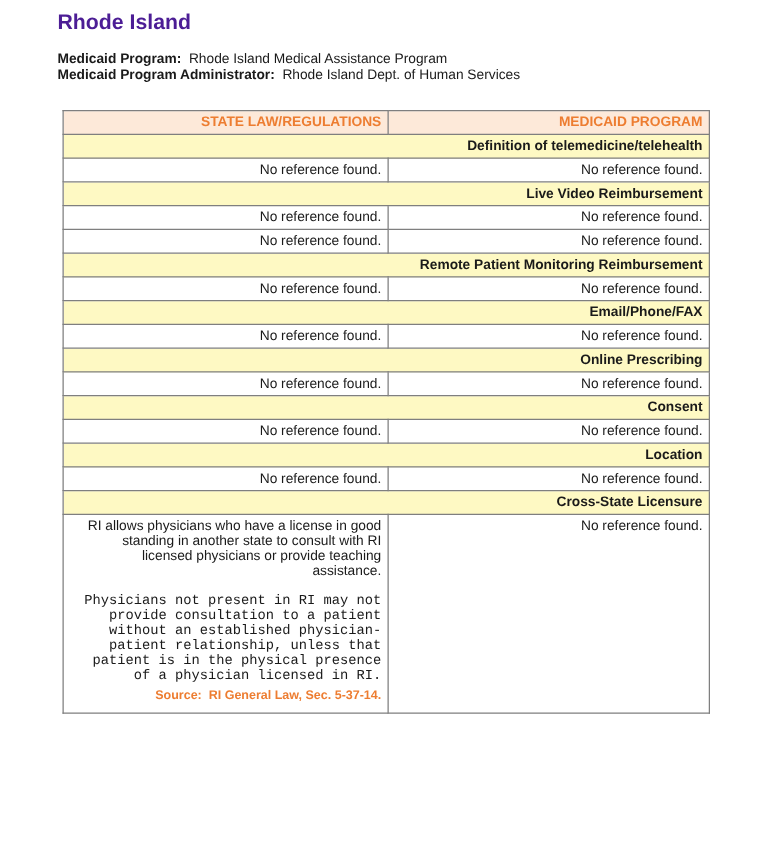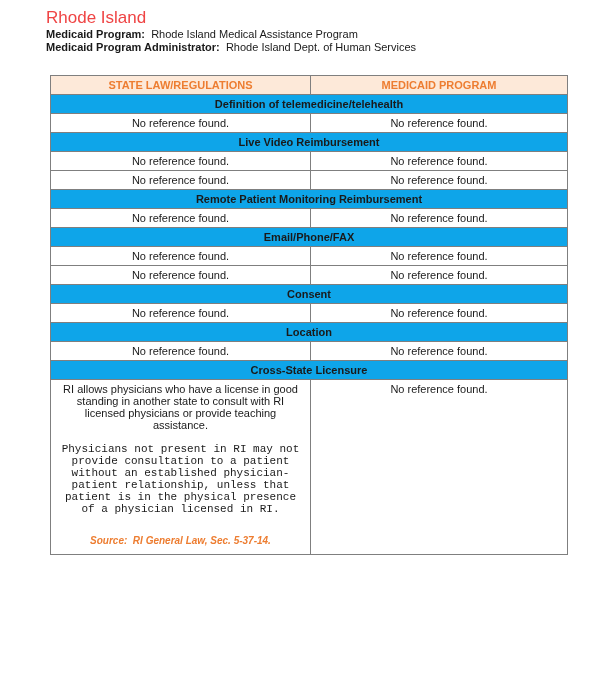--- a/index.html
+++ b/index.html
@@ -14,24 +14,25 @@
     font-family: "Liberation Sans", sans-serif;
     color: #1a1a1a;
   }
   .content {
     padding: 7px 44px 0 46px;
   }
   .page-title {
     margin: 0;
     font-size: 17px;
     line-height: 21px;
-    font-weight: normal;
-    color: #ef4444;
+    font-weight: bold;
+    color: #4c1d95;
   }
   .kv-line {
+    margin-top: 13px;
     font-size: 11px;
     line-height: 13px;
     white-space: pre-wrap;
   }
   .kv-line.second { margin-top: 0; }
   .kv-label { font-weight: bold; }
   .rtrc-block {
     margin-top: 10px;
     font-size: 11px;
     line-height: 12px;
@@ -51,43 +52,42 @@
     table-layout: fixed;
     font-size: 11px;
     line-height: 12px;
   }
   table.law-table col.c1 { width: 260px; }
   table.law-table th,
   table.law-table td {
     border: 1px solid #7f7f7f;
     padding: 3px 5px;
     vertical-align: top;
-    text-align: center;
+    text-align: right;
   }
   table.law-table th {
     background: #fde9d9;
     color: #ed7d31;
     font-weight: bold;
     height: 12px;
   }
   td.section-cell {
-    background: #0ea5e9;
+    background: #fef9c3;
     font-weight: bold;
     height: 12px;
   }
   td.content-cell {
     background: #ffffff;
     height: 12px;
   }
   .cell-para + .cell-para { margin-top: 12px; font-family: Liberation Mono, monospace; }
   .source-line {
-    margin-top: 20px;
+    margin-top: 4px;
     margin-bottom: 4px;
     color: #ed7d31;
-    font-style: italic;
     font-weight: bold;
     font-size: 10px;
     white-space: pre-wrap;
   }
 </style>
 </head>
 <body>
 
 <div class="content">
 
@@ -156,20 +156,23 @@
         </tr>
         <tr>
           <td class="content-cell">
             <div class="cell-para">No reference found.</div>
           </td>
           <td class="content-cell">
             <div class="cell-para">No reference found.</div>
           </td>
         </tr>
         <tr>
+          <td colspan="2" class="section-cell">Online Prescribing</td>
+        </tr>
+        <tr>
           <td class="content-cell">
             <div class="cell-para">No reference found.</div>
           </td>
           <td class="content-cell">
             <div class="cell-para">No reference found.</div>
           </td>
         </tr>
         <tr>
           <td colspan="2" class="section-cell">Consent</td>
         </tr>

